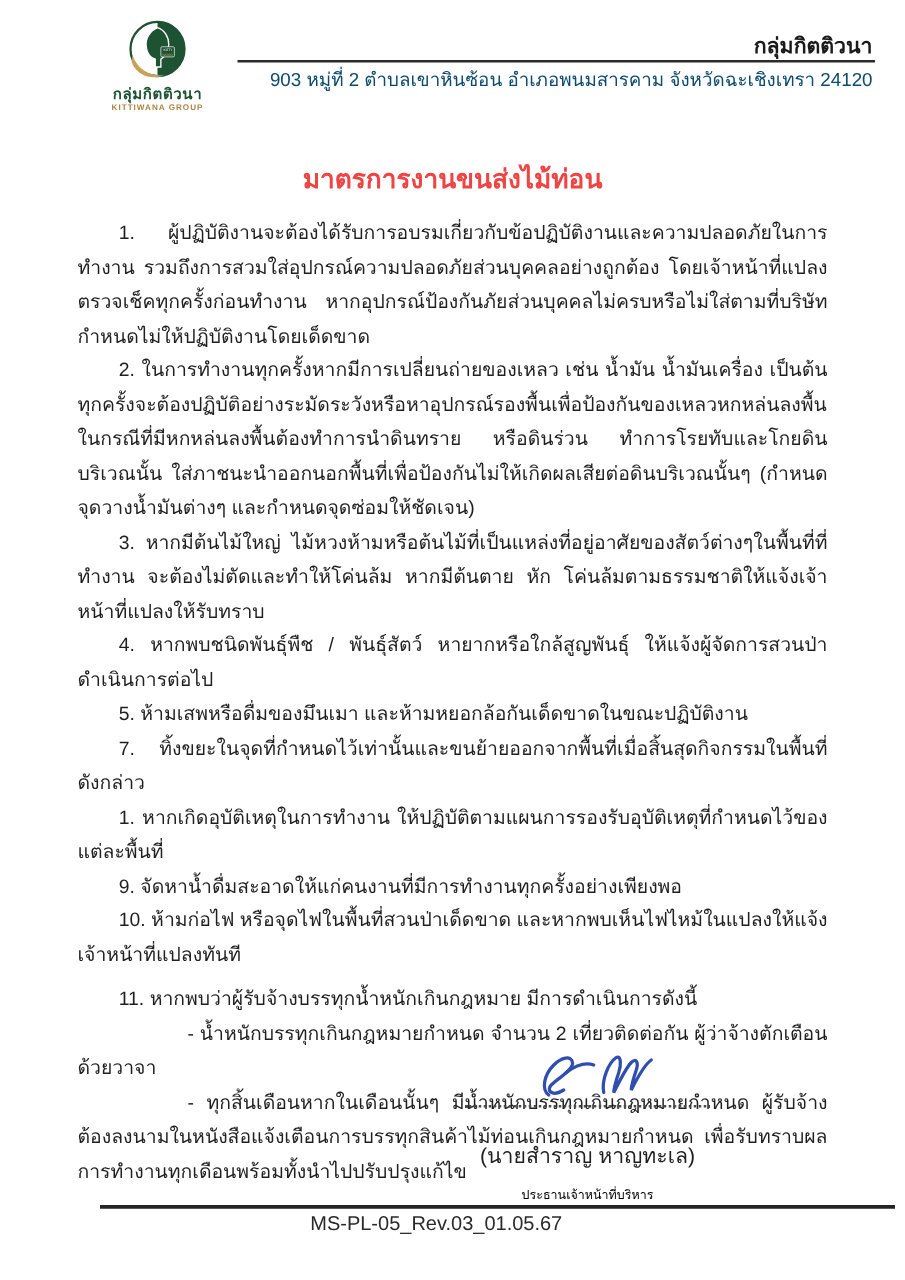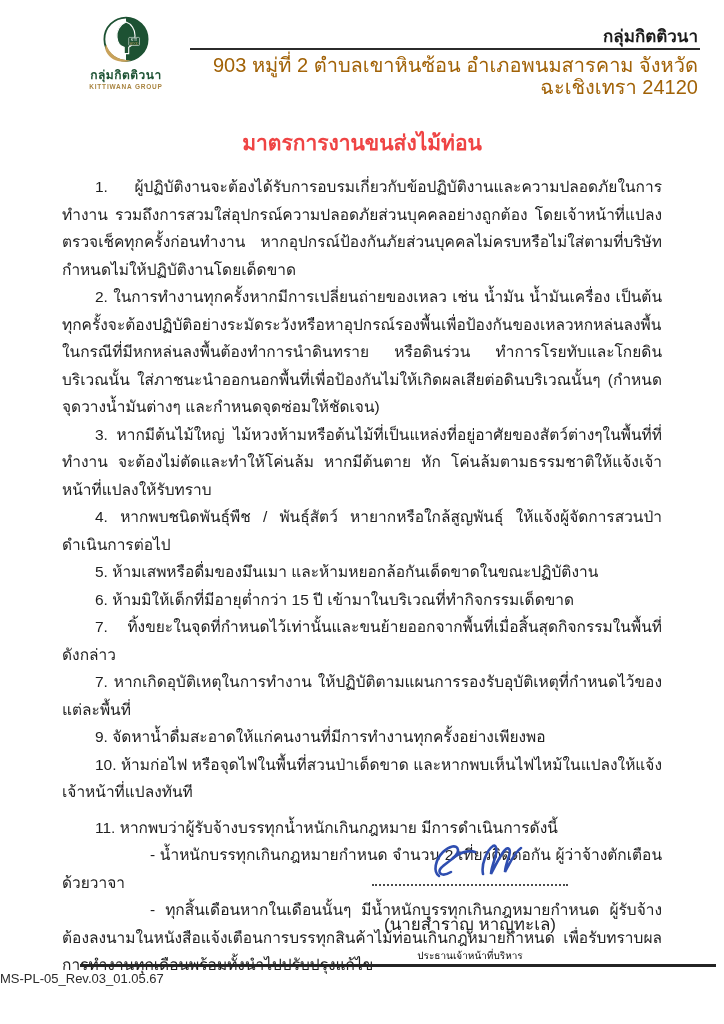--- a/index.html
+++ b/index.html
@@ -31,21 +31,21 @@
   .company-name-right {
     position:absolute; right:26px; top:22px;
     font-size:17px; font-weight:bold; color:#1a1a1a;
   }
   .header-rule {
     position:absolute; left:190px; right:24px; top:48px;
     border-top:2px solid #2b2b2b;
   }
   .address-line {
     position:absolute; left:190px; right:26px; top:54px;
-    text-align:right; font-size:20px; color:#a16207;
+    text-align:right; font-size:15px; color:#0c4a6e;
     line-height:22px;
   }
   
   .doc-title {
     text-align:center; font-size:21px; font-weight:bold;
     color:#ef4444; margin:2px 0 14px 0;
   }
   
   .body-text { padding:0 62px; }
   .body-text p {
@@ -65,22 +65,22 @@
     width:196px; margin:0 auto;
     border-bottom:2px dotted #4a4a4a;
     height:2px;
   }
   .signatory-name { font-size:17px; margin-top:24px; color:#1f1f1f;text-align:center; }
   .signatory-title { font-size:10px; margin-top:11px; color:#000000; }
   
   .footer { position:absolute; left:0; right:0; top:964px; }
   .footer-rule { margin-left:80px; margin-right:8px; border-top:3px solid #242424; }
   .footer-code {
-    text-align:left; padding-right:26px; padding-top:4px;
-    font-size:13px; color:#2a2a2a;
+    text-align:center; padding-right:26px; padding-top:4px;
+    font-size:16px; color:#2a2a2a;
   }
 </style>
 </head>
 <body>
 
 <div class="page">
 
   <div class="header">
 
     <div class="logo-block">
@@ -108,23 +108,22 @@
   </div>
 
   <h1 class="doc-title">มาตรการงานขนส่งไม้ท่อน</h1>
 
   <div class="body-text">
     <p class="num">1.  ผู้ปฏิบัติงานจะต้องได้รับการอบรมเกี่ยวกับข้อปฏิบัติงานและความปลอดภัยในการทำงาน รวมถึงการสวมใส่อุปกรณ์ความปลอดภัยส่วนบุคคลอย่างถูกต้อง โดยเจ้าหน้าที่แปลงตรวจเช็คทุกครั้งก่อนทำงาน หากอุปกรณ์ป้องกันภัยส่วนบุคคลไม่ครบหรือไม่ใส่ตามที่บริษัทกำหนดไม่ให้ปฏิบัติงานโดยเด็ดขาด</p>
     <p class="num">2.  ในการทำงานทุกครั้งหากมีการเปลี่ยนถ่ายของเหลว  เช่น น้ำมัน น้ำมันเครื่อง  เป็นต้น ทุกครั้งจะต้องปฏิบัติอย่างระมัดระวังหรือหาอุปกรณ์รองพื้นเพื่อป้องกันของเหลวหกหล่นลงพื้น ในกรณีที่มีหกหล่นลงพื้นต้องทำการนำดินทราย หรือดินร่วน ทำการโรยทับและโกยดินบริเวณนั้น ใส่ภาชนะนำออกนอกพื้นที่เพื่อป้องกันไม่ให้เกิดผลเสียต่อดินบริเวณนั้นๆ  (กำหนดจุดวางน้ำมันต่างๆ และกำหนดจุดซ่อมให้ชัดเจน)</p>
     <p class="num">3. หากมีต้นไม้ใหญ่ ไม้หวงห้ามหรือต้นไม้ที่เป็นแหล่งที่อยู่อาศัยของสัตว์ต่างๆในพื้นที่ที่ทำงาน จะต้องไม่ตัดและทำให้โค่นล้ม หากมีต้นตาย หัก โค่นล้มตามธรรมชาติให้แจ้งเจ้าหน้าที่แปลงให้รับทราบ</p>
     <p class="num">4. หากพบชนิดพันธุ์พืช / พันธุ์สัตว์ หายากหรือใกล้สูญพันธุ์  ให้แจ้งผู้จัดการสวนป่าดำเนินการต่อไป</p>
     <p class="num">5. ห้ามเสพหรือดื่มของมึนเมา และห้ามหยอกล้อกันเด็ดขาดในขณะปฏิบัติงาน</p>
-    <p class="num">6. ห้ามมิให้เด็กที่มีอายุต่ำกว่า 15 ปี เข้ามาในบริเวณที่ทำกิจกรรมเด็ดขาด</p>
     <p class="num">7. ทิ้งขยะในจุดที่กำหนดไว้เท่านั้นและขนย้ายออกจากพื้นที่เมื่อสิ้นสุดกิจกรรมในพื้นที่ดังกล่าว</p>
-    <p class="num">7. หากเกิดอุบัติเหตุในการทำงาน ให้ปฏิบัติตามแผนการรองรับอุบัติเหตุที่กำหนดไว้ของแต่ละพื้นที่</p>
+    <p class="num">1. หากเกิดอุบัติเหตุในการทำงาน ให้ปฏิบัติตามแผนการรองรับอุบัติเหตุที่กำหนดไว้ของแต่ละพื้นที่</p>
     <p class="num">9. จัดหาน้ำดื่มสะอาดให้แก่คนงานที่มีการทำงานทุกครั้งอย่างเพียงพอ</p>
     <p class="num">10. ห้ามก่อไฟ หรือจุดไฟในพื้นที่สวนป่าเด็ดขาด และหากพบเห็นไฟไหม้ในแปลงให้แจ้งเจ้าหน้าที่แปลงทันที</p>
     <p class="num gap-before">11. หากพบว่าผู้รับจ้างบรรทุกน้ำหนักเกินกฎหมาย มีการดำเนินการดังนี้</p>
     <p class="sub">- น้ำหนักบรรทุกเกินกฎหมายกำหนด จำนวน 2 เที่ยวติดต่อกัน ผู้ว่าจ้างตักเตือนด้วยวาจา</p>
     <p class="sub">- ทุกสิ้นเดือนหากในเดือนนั้นๆ มีน้ำหนักบรรทุกเกินกฎหมายกำหนด  ผู้รับจ้างต้องลงนามในหนังสือแจ้งเตือนการบรรทุกสินค้าไม้ท่อนเกินกฎหมายกำหนด เพื่อรับทราบผลการทำงานทุกเดือนพร้อมทั้งนำไปปรับปรุงแก้ไข</p>
   </div>
 
   <div class="signature-block">
     <svg class="signature-ink" width="150" height="46" viewBox="0 0 150 46" xmlns="http://www.w3.org/2000/svg">
       <g fill="none" stroke="#2f4eb0" stroke-width="2.6" stroke-linecap="round">

